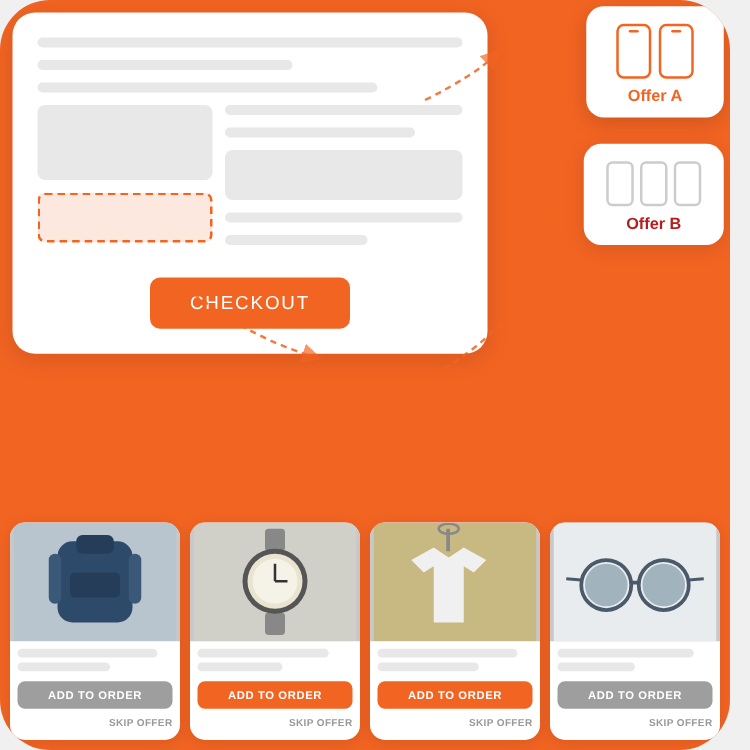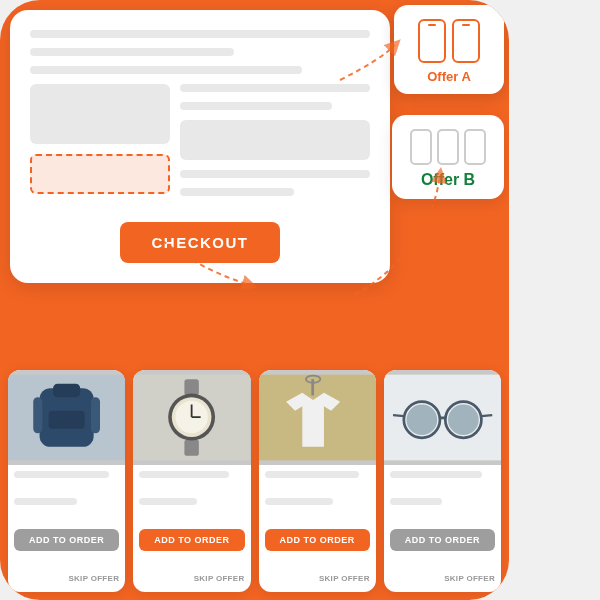--- a/index.html
+++ b/index.html
@@ -6,21 +6,21 @@
 
     body {
       width: 600px;
       height: 600px;
       overflow: hidden;
       background: #f0f0f0;
       font-family: 'Arial', sans-serif;
     }
 
     .bg-orange {
-      width: 509px;
+      width: 584px;
       height: 600px;
       background: #F26422;
       border-radius: 40px;
       position: relative;
       overflow: hidden;
       padding-left: 16px;
     }
 
     
     .checkout-card {
@@ -75,21 +75,21 @@
       width: 140px;
     }
 
     .checkout-btn {
       background: #F26422;
       color: #fff;
       border: none;
       border-radius: 8px;
       padding: 12px 30px;
       font-size: 15px;
-      font-weight: 700;
+      font-weight: 400;
       letter-spacing: 1.5px;
       cursor: pointer;
       display: block;
       margin: 16px auto 0 auto;
       text-align: center;
       width: 160px;
     }
 
     
     .offer-a-card {
@@ -161,23 +161,23 @@
 
     .phone-icon-gray {
       width: 22px;
       height: 36px;
       border: 2px solid #ccc;
       border-radius: 5px;
       background: transparent;
     }
 
     .offer-b-label {
-      font-size: 16px;
+      font-size: 13px;
       font-weight: 700;
-      color: #15803d;
+      color: #b91c1c;
       text-align: center;
     }
 
     
     .arrow-svg {
       position: absolute;
       top: 0;
       left: 0;
       width: 600px;
       height: 340px;
@@ -217,21 +217,21 @@
       align-items: center;
       justify-content: center;
       overflow: hidden;
     }
 
     .product-info {
       padding: 6px 6px 4px 6px;
       flex: 1;
       display: flex;
       flex-direction: column;
-      gap: 20px;
+      gap: 4px;
     }
 
     .product-line {
       height: 7px;
       background: #e8e8e8;
       border-radius: 4px;
     }
 
     .add-to-order-btn {
       border: none;

